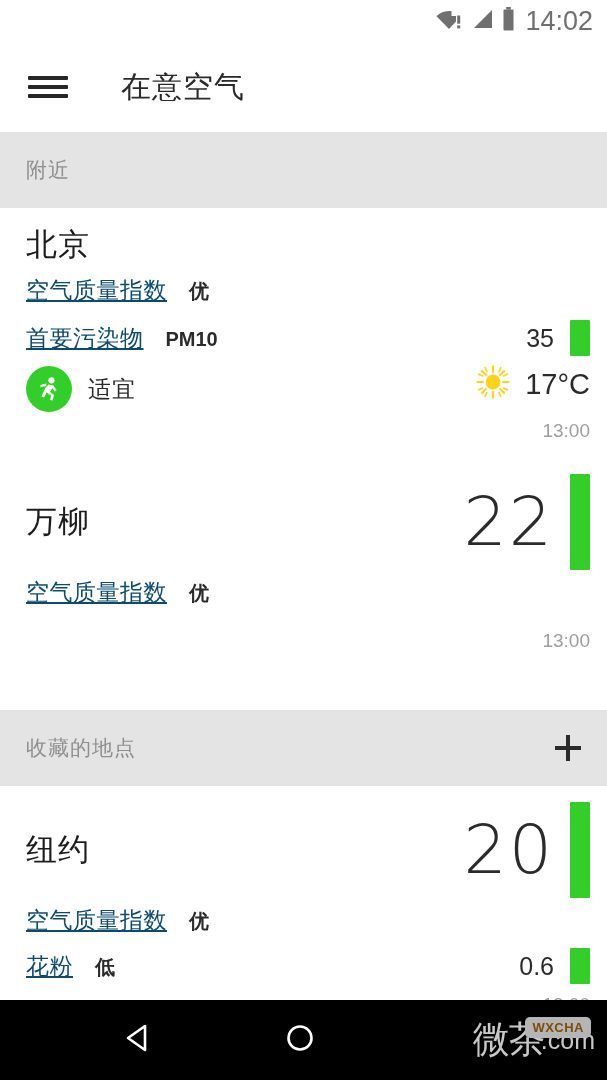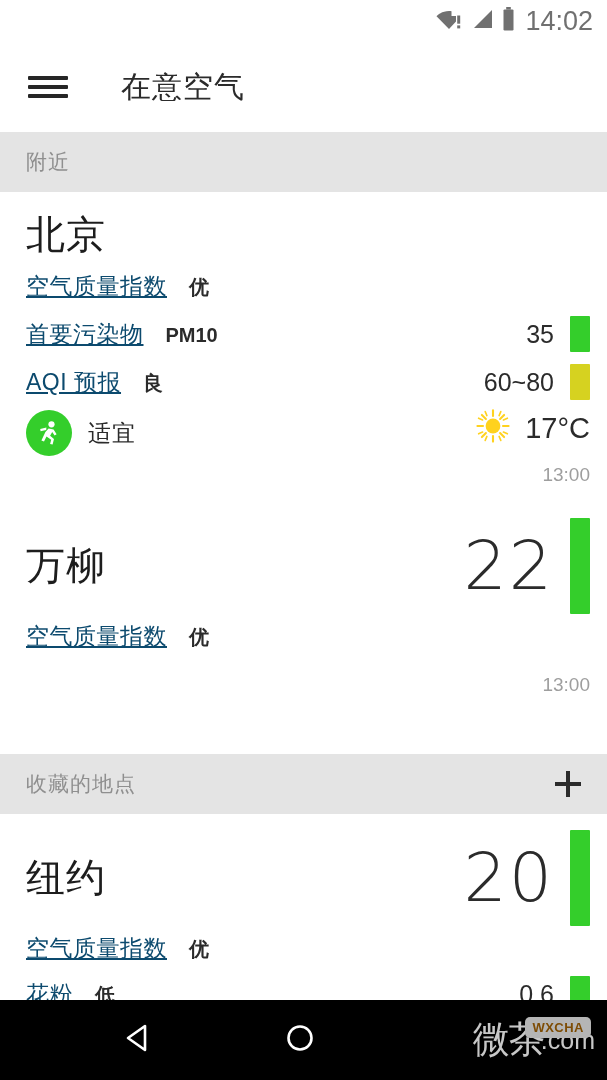--- a/index.html
+++ b/index.html
@@ -67,21 +67,21 @@
   }
   .app-title {
     margin-left: 53px;
     font-size: 30px;
     color: #2b2b2b;
     letter-spacing: 1px;
   }
 
   
   .section-header {
-    height: 60px;
+    height: 76px;
     background: #e4e4e4;
     display: flex;
     align-items: center;
     justify-content: space-between;
     padding: 0 22px 0 26px;
     box-sizing: border-box;
   }
   .section-title {
     font-size: 21px;
     color: #8f8f8f;
@@ -121,21 +121,21 @@
     position: relative;
     min-height: 32px;
   }
   .left-col {
     padding-left: 26px;
     flex: 1;
     display: flex;
     align-items: baseline;
   }
   .city-name {
-    font-size: 39px;
+    font-size: 31px;
     color: #1d1d1d;
     letter-spacing: 1px;
   }
   .label {
     font-size: 23px;
     color: #0c4a6e;
     letter-spacing: 0.5px;
     text-decoration: underline;
   }
   .value-inline {
@@ -336,30 +336,20 @@
     <div class="left-col">
       <span class="label">首要污染物</span>
       <span class="value-inline">PM10</span>
     </div>
     <div class="right-col">
       <span class="small-value">35</span>
       <span class="bar bar-short" style="background:#34ce2b"></span>
     </div>
   </div>
 
-  <div class="card-row" style="margin-top:12px">
-    <div class="left-col">
-      <span class="label">AQI 预报</span>
-      <span class="value-inline">良</span>
-    </div>
-    <div class="right-col">
-      <span class="small-value">60~80</span>
-      <span class="bar bar-short" style="background:#d6d220"></span>
-    </div>
-  </div>
 
   <div class="card-row">
     <div class="left-col activity-row">
       <span class="activity-badge">
         <svg width="30" height="30" viewBox="0 0 30 30">
           <circle cx="17.5" cy="6.3" r="3.1" fill="#ffffff"></circle>
           <path d="M14.6 10.5 L19.6 11.6 L22.6 16.2 L20.6 17.4 L18.2 13.9 L16.1 17.8 L20.0 21.1 L18.6 26.6 L16.1 26.0 L17.2 21.8 L12.5 18.6 L10.0 23.5 L7.4 22.4 L11.4 14.0 Z" fill="#ffffff"></path>
           <path d="M12.2 12.1 L6.6 13.3 L6.2 11.0 L12.4 9.6 Z" fill="#ffffff"></path>
         </svg>
       </span>

